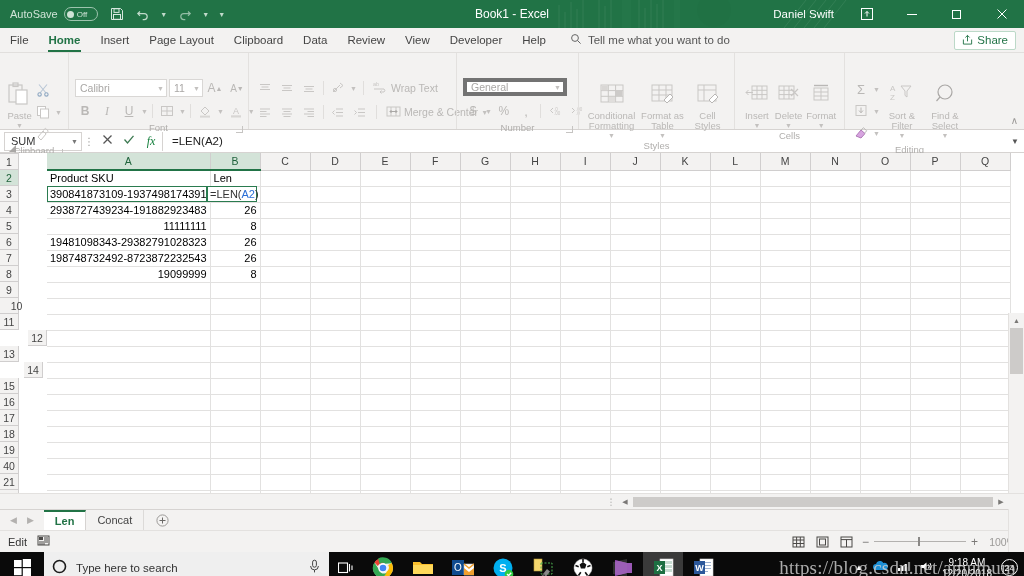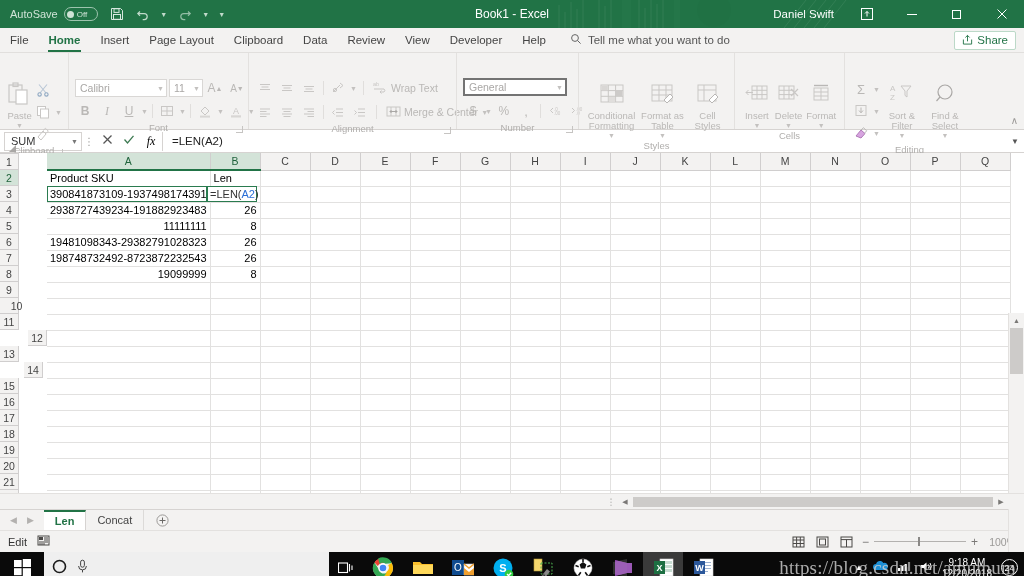--- a/index.html
+++ b/index.html
@@ -104,21 +104,21 @@
   .caret { font-size:7px; color:#c3c1bf; }
   .fontname {
     width:92px; height:18px; border:1px solid #d9d7d5; background:#fff;
     display:flex; align-items:center; padding:0 2px 0 4px; font-size:10.5px; color:#a9a7a5;
   }
   .fontsize {
     width:34px; height:18px; border:1px solid #d9d7d5; background:#fff;
     display:flex; align-items:center; padding:0 2px 0 4px; font-size:10.5px; color:#a9a7a5;
   }
   .numfmt {
-    width:104px; height:18px; border:2px solid #737373; background:#fff;
+    width:104px; height:18px; border:4px solid #737373; background:#fff;
     display:flex; align-items:center; padding:0 2px 0 4px; font-size:10.5px; color:#a9a7a5;
   }
   .lbltxt { font-size:10.5px; color:#bab8b6; white-space:nowrap; }
   .ribcollapse { position:absolute; right:6px; bottom:3px; color:#9b9997; font-size:10px; }
 
   
   .fbar {
     height:23px; background:#fff; display:flex; align-items:center;
     border-bottom:1px solid #d6d3d1;
   }
@@ -610,24 +610,20 @@
                   <line x1="5" y1="2" x2="5" y2="11" stroke="#c9c7c5" stroke-width="1"></line>
                   <line x1="10" y1="2" x2="10" y2="11" stroke="#c9c7c5" stroke-width="1"></line>
                   <path d="M4 6.5 h7 M5.5 5 L4 6.5 L5.5 8 M9.5 5 L11 6.5 L9.5 8" fill="none" stroke="#a9a7a5" stroke-width="1"></path>
                 </svg>
             </span>
             <span class="lbltxt">Merge &amp; Center</span>
             <span class="caret">▼</span>
           </div>
         </div>
       </div>
-      <div class="gname">
-        <span>Alignment</span>
-        <span class="dlg"></span>
-      </div>
     </div>
 
     <div class="group" style="width:122px">
       <div class="gbody" style="flex-direction:column; gap:5px">
         <div class="numfmt">
           <span>General</span>
           <span class="caret" style="margin-left:auto">▼</span>
         </div>
         <div class="row">
           <div class="ibtn" style="font-size:12px">
@@ -830,21 +826,21 @@
           <line x1="1.5" y1="1.5" x2="9.5" y2="9.5" stroke="#555" stroke-width="1.2"></line>
           <line x1="9.5" y1="1.5" x2="1.5" y2="9.5" stroke="#555" stroke-width="1.2"></line>
         </svg>
     </div>
     <div class="fbicon ok">
       <svg width="12" height="11" viewBox="0 0 12 11">
           <path d="M1.5 5.5 L4.5 9 L10.5 1.8" fill="none" stroke="#3d7a52" stroke-width="1.3"></path>
         </svg>
     </div>
     <div class="fbicon">
-      <span style="font-family:'Liberation Serif',serif; font-style:italic; font-size:12px; color:#000000">fx</span>
+      <span style="font-family:'Liberation Serif',serif; font-style:italic; font-size:12px; color:#15803d">fx</span>
     </div>
     <div class="fbinput">
       <span>=LEN(A2)</span>
     </div>
     <div class="fbexpand">▼</div>
   </div>
 
   <div class="gridwrap">
     <div style="display:flex; flex-direction:column">
       <div class="corner"></div>
@@ -861,21 +857,21 @@
           <div class="rowhead" style="display: flex; align-items: center; justify-content: center; padding-left: 15px;">10</div>
           <div class="rowhead" style="display: flex; align-items: center; justify-content: center;">11</div>
           <div class="rowhead" style="display: flex; align-items: center; justify-content: center; margin-left: 28px;">12</div>
           <div class="rowhead" style="display: flex; align-items: center; justify-content: center;">13</div>
           <div class="rowhead" style="display: flex; align-items: center; justify-content: center; margin-left: 24px;">14</div>
           <div class="rowhead" style="display: flex; align-items: center; justify-content: center;">15</div>
           <div class="rowhead" style="display: flex; align-items: center; justify-content: center;">16</div>
           <div class="rowhead" style="display: flex; align-items: center; justify-content: center;">17</div>
           <div class="rowhead" style="display: flex; align-items: center; justify-content: center;">18</div>
           <div class="rowhead" style="display: flex; align-items: center; justify-content: center;">19</div>
-          <div class="rowhead" style="display: flex; align-items: center; justify-content: center;">20</div>
+          <div class="rowhead" style="display: flex; align-items: center; justify-content: center;">40</div>
           <div class="rowhead" style="display: flex; align-items: center; justify-content: center;">21</div>
           <div class="rowhead" style="display: flex; align-items: center; justify-content: center;">22</div>
         </div>
     </div>
     <div class="gridmain">
       <table class="sheet">
         <thead>
             <tr id="colheadrow">
               <th class="colhead sel" style="width: 160px;">A</th>
               <th class="colhead sel" style="width: 50px;">B</th>
@@ -2114,20 +2110,21 @@
           <rect x="0" y="9.2" width="7.6" height="7" fill="#fff"></rect>
           <rect x="8.8" y="9.2" width="8.2" height="7.8" fill="#fff"></rect>
         </svg>
     </div>
     <div class="searchbox">
       <span>
         <svg width="15" height="15" viewBox="0 0 15 15">
             <circle cx="7.5" cy="7.5" r="6" fill="none" stroke="#1b1b1b" stroke-width="1.6"></circle>
           </svg>
       </span>
+      <span class="grow" title="Type here to search">Type here to search</span>
       <span>
         <svg width="13" height="15" viewBox="0 0 13 15">
             <rect x="4.6" y="1.2" width="3.8" height="7" rx="1.9" fill="none" stroke="#444" stroke-width="1"></rect>
             <path d="M2.6 7 a3.9 3.9 0 0 0 7.8 0" fill="none" stroke="#444" stroke-width="1"></path>
             <line x1="6.5" y1="11" x2="6.5" y2="13.4" stroke="#444" stroke-width="1"></line>
           </svg>
       </span>
     </div>
     <div class="taskview">
       <svg width="16" height="14" viewBox="0 0 16 14">

